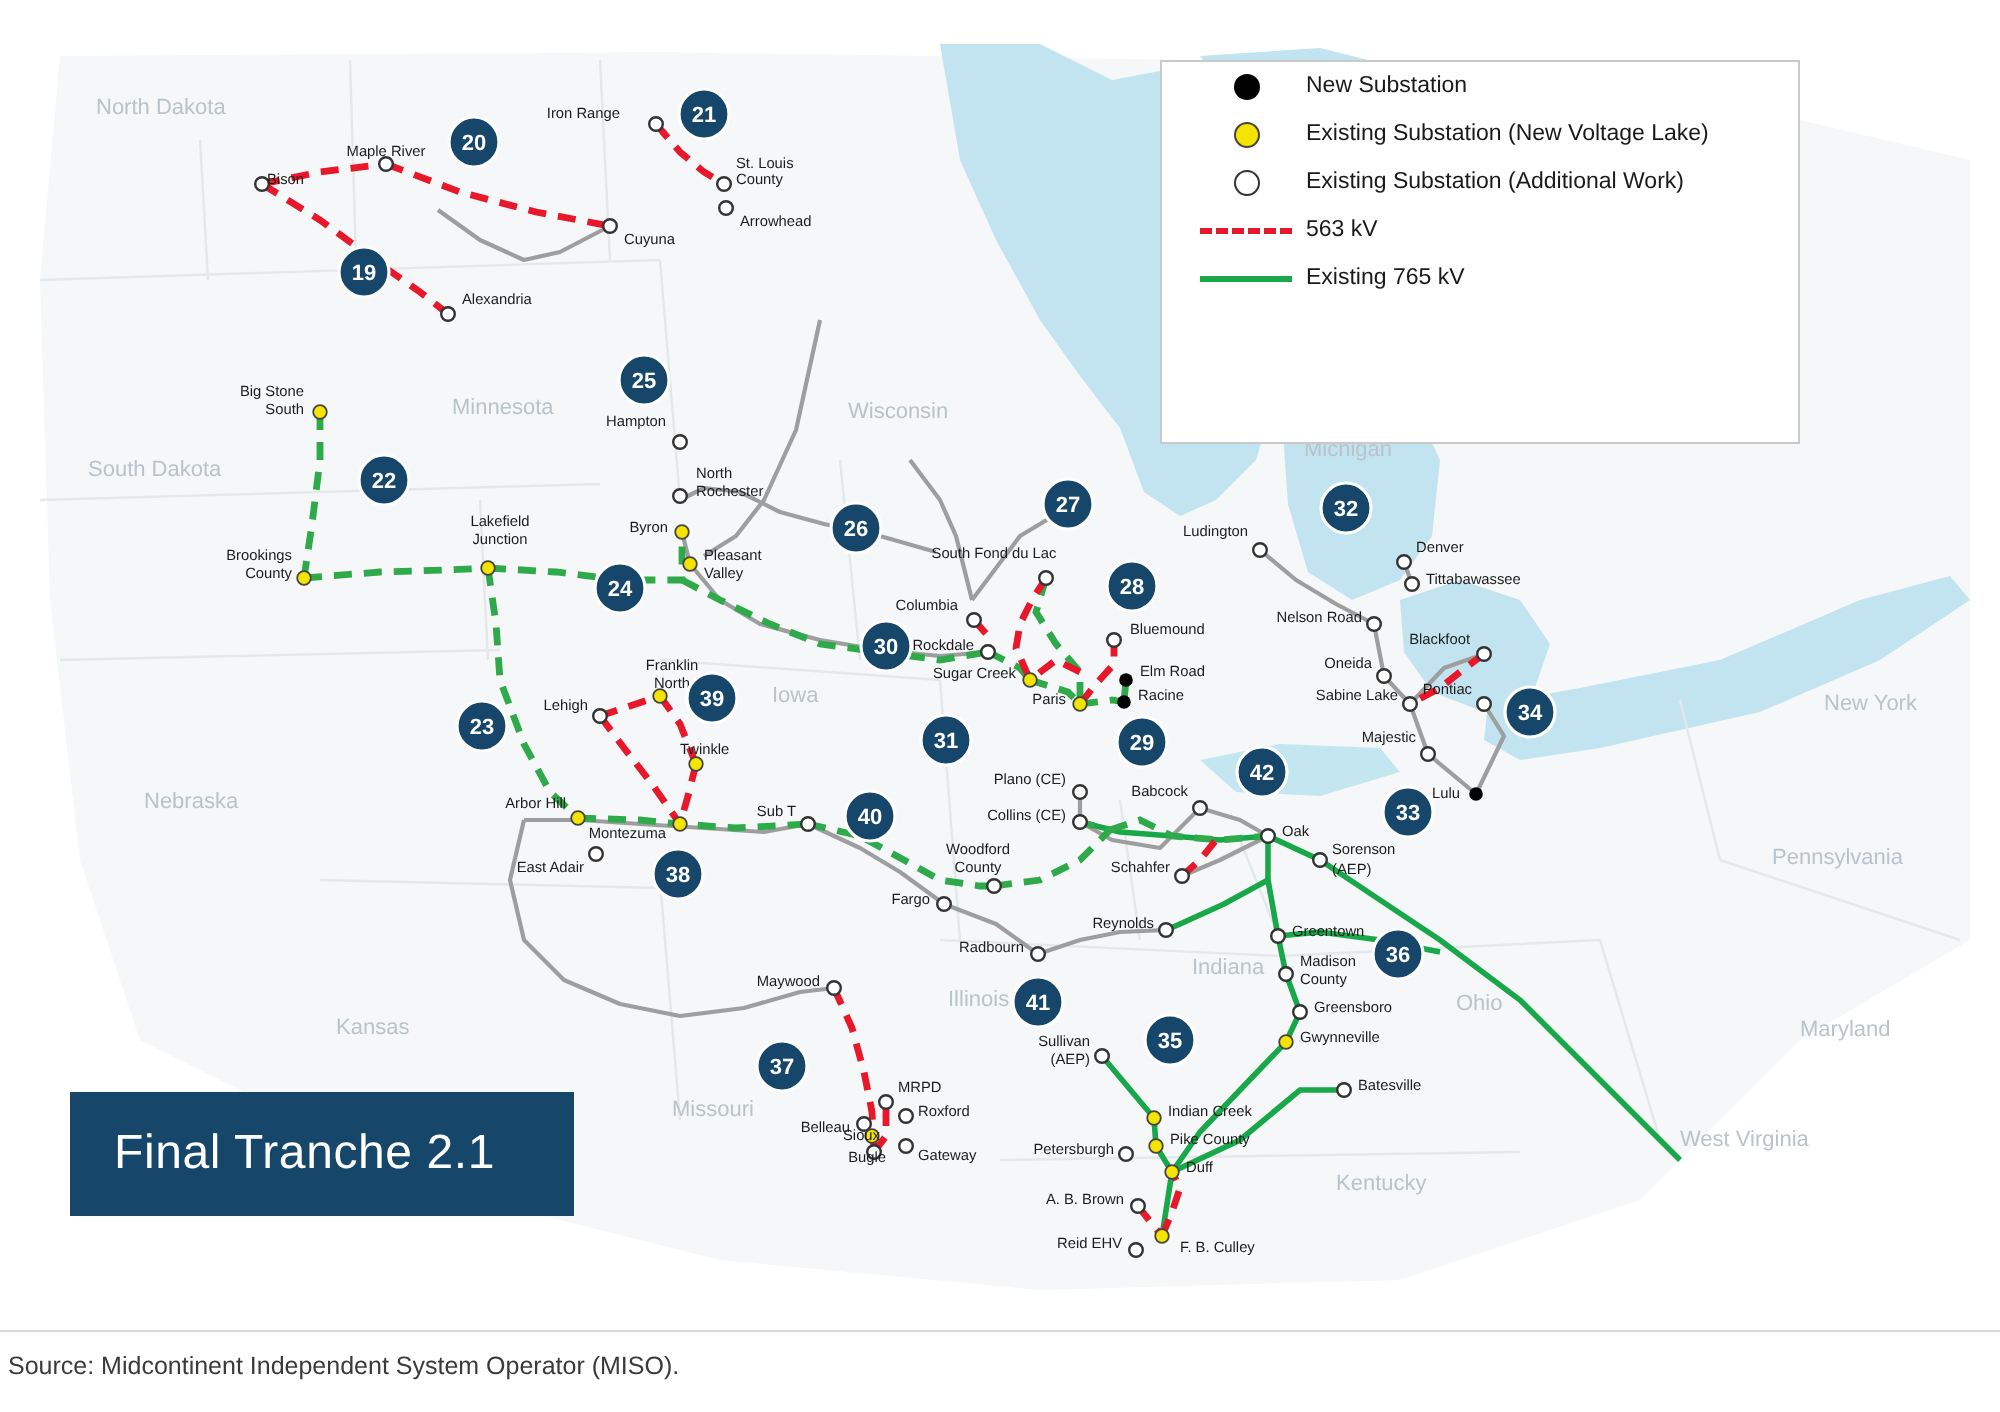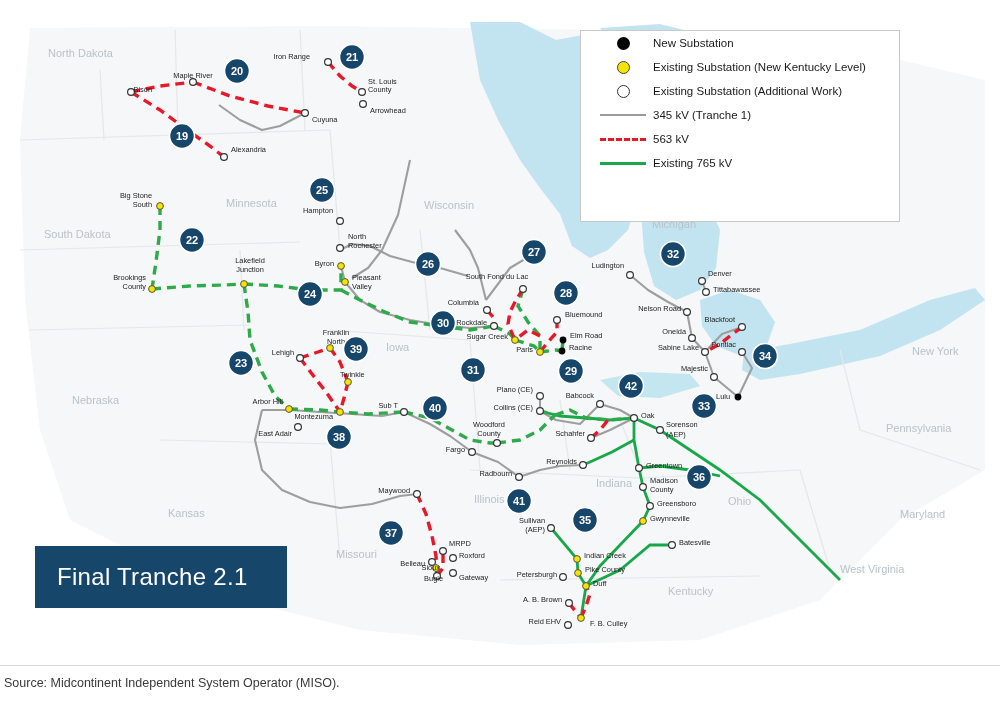--- a/index.html
+++ b/index.html
@@ -478,33 +478,27 @@
     <div class="legend-row">
       <span class="legend-sym">
           <span class="dot dot-black"></span>
         </span>
       <span class="legend-label">New Substation</span>
     </div>
     <div class="legend-row">
       <span class="legend-sym">
           <span class="dot dot-yellow"></span>
         </span>
-      <span class="legend-label">Existing Substation (New Kentucky Level)</span>
+      <span class="legend-label">Existing Substation (New Voltage Lake)</span>
     </div>
     <div class="legend-row">
       <span class="legend-sym">
           <span class="dot dot-white"></span>
         </span>
       <span class="legend-label">Existing Substation (Additional Work)</span>
-    </div>
-    <div class="legend-row">
-      <span class="legend-sym">
-          <span class="line line-grey"></span>
-        </span>
-      <span class="legend-label">345 kV (Tranche 1)</span>
     </div>
     <div class="legend-row">
       <span class="legend-sym">
           <span class="line line-red-dash"></span>
         </span>
       <span class="legend-label">563 kV</span>
     </div>
     <div class="legend-row">
       <span class="legend-sym">
           <span class="line line-green-solid"></span>

